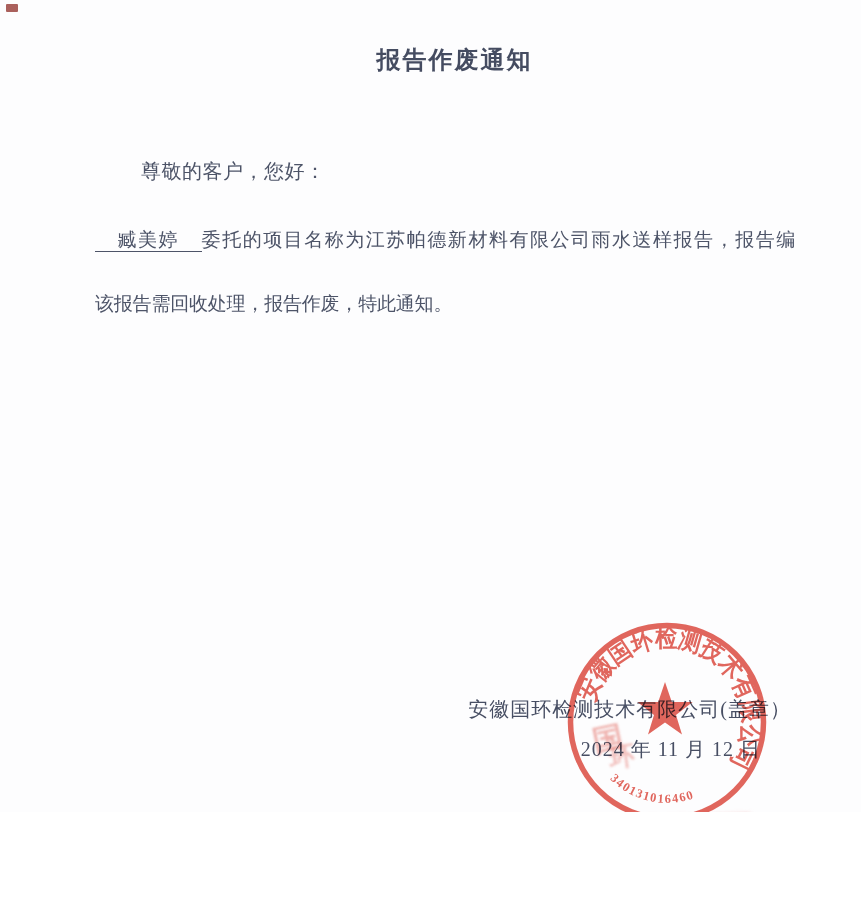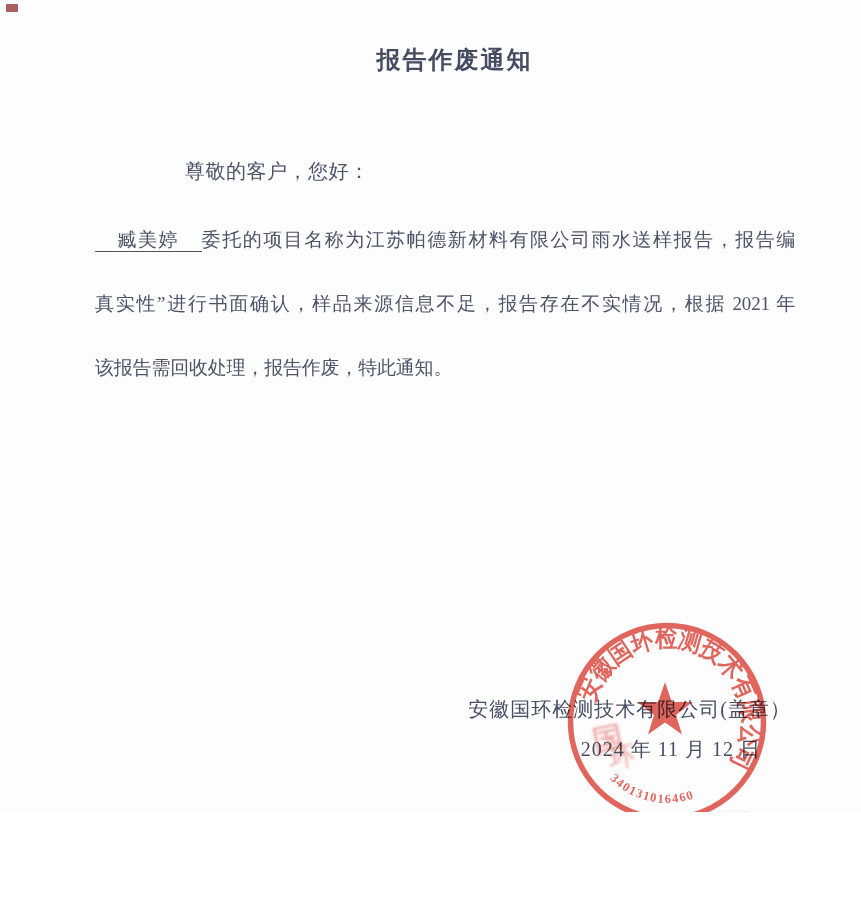--- a/index.html
+++ b/index.html
@@ -13,21 +13,21 @@
     position:absolute;left:6px;top:4px;width:12px;height:8px;
     background:#8d2b26;opacity:.75;border-radius:1px;
   }
   .doc-title{
     position:absolute;top:44px;left:0;right:0;
     text-align:center;transform:translateX(24px);
     font-size:24px;font-weight:bold;letter-spacing:2px;color:#454c61;
   }
   .greeting{
     position:absolute;left:141px;top:158px;
-    font-size:20px;letter-spacing:.5px;margin-left:44px;
+    font-size:20px;letter-spacing:.5px;
   }
   .body-block{
     position:absolute;left:95px;top:208px;width:700px;
   }
   .bline{
     height:64px;line-height:64px;font-size:19px;letter-spacing:-.2px;
     white-space:nowrap;
   }
   .bline.just{
     white-space:normal;text-align:justify;text-align-last:justify;
@@ -67,21 +67,20 @@
 <div class="page">
 
   <div class="artifact-mark"></div>
 
   <div class="doc-title">报告作废通知</div>
 
   <div class="greeting">尊敬的客户，您好：</div>
 
   <div class="body-block">
     <div class="bline just"><span class="uname">　臧美婷　</span><span>委托的项目名称为江苏帕德新材料有限公司雨水送样报告，报告编</span></div>
-    <div class="bline just">真实性”进行书面确认，样品来源信息不足，报告存在不实情况，根据 2021 年</div>
     <div class="bline">该报告需回收处理，报告作废，特此通知。</div>
   </div>
 
   <div class="signature">安徽国环检测技术有限公司(盖章）</div>
 
   <div class="doc-date">2024 年 11 月 12 日</div>
 
   <svg class="seal" viewBox="-110 -110 220 220" xmlns="http://www.w3.org/2000/svg">
     <defs>
       <path id="ring-text-path" d="M -58.2 48.9 A 76 76 0 1 1 58.2 48.9" fill="none"></path>

